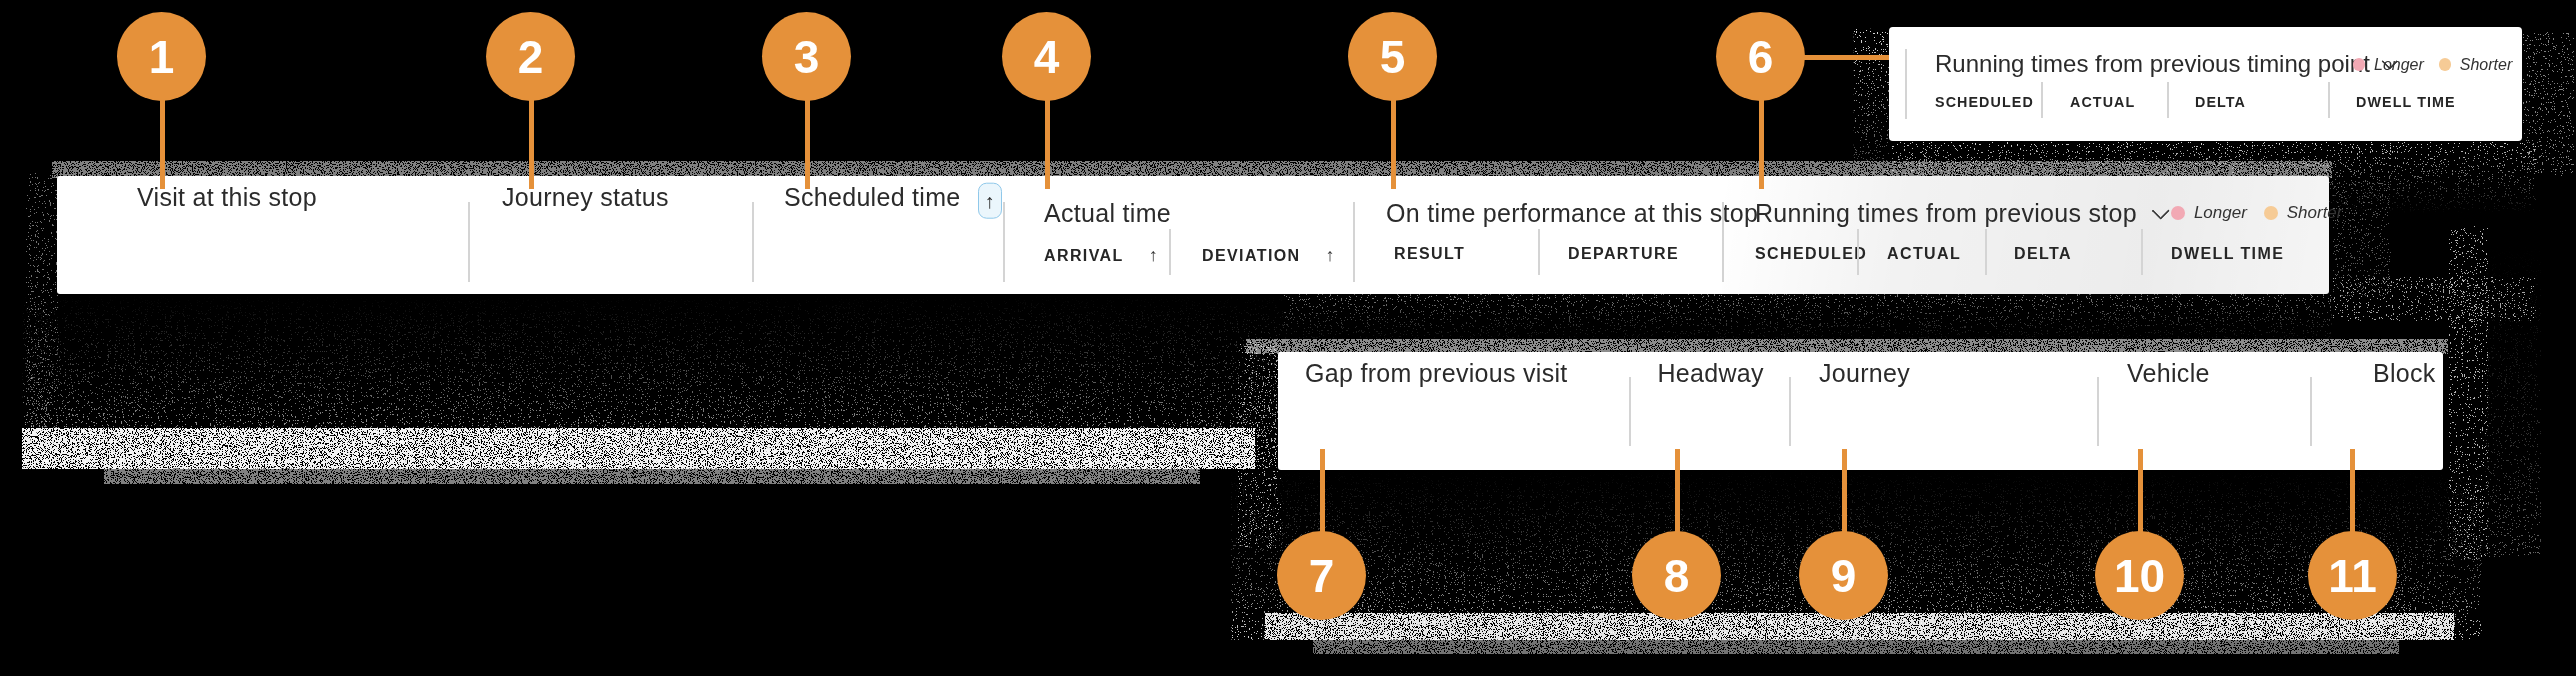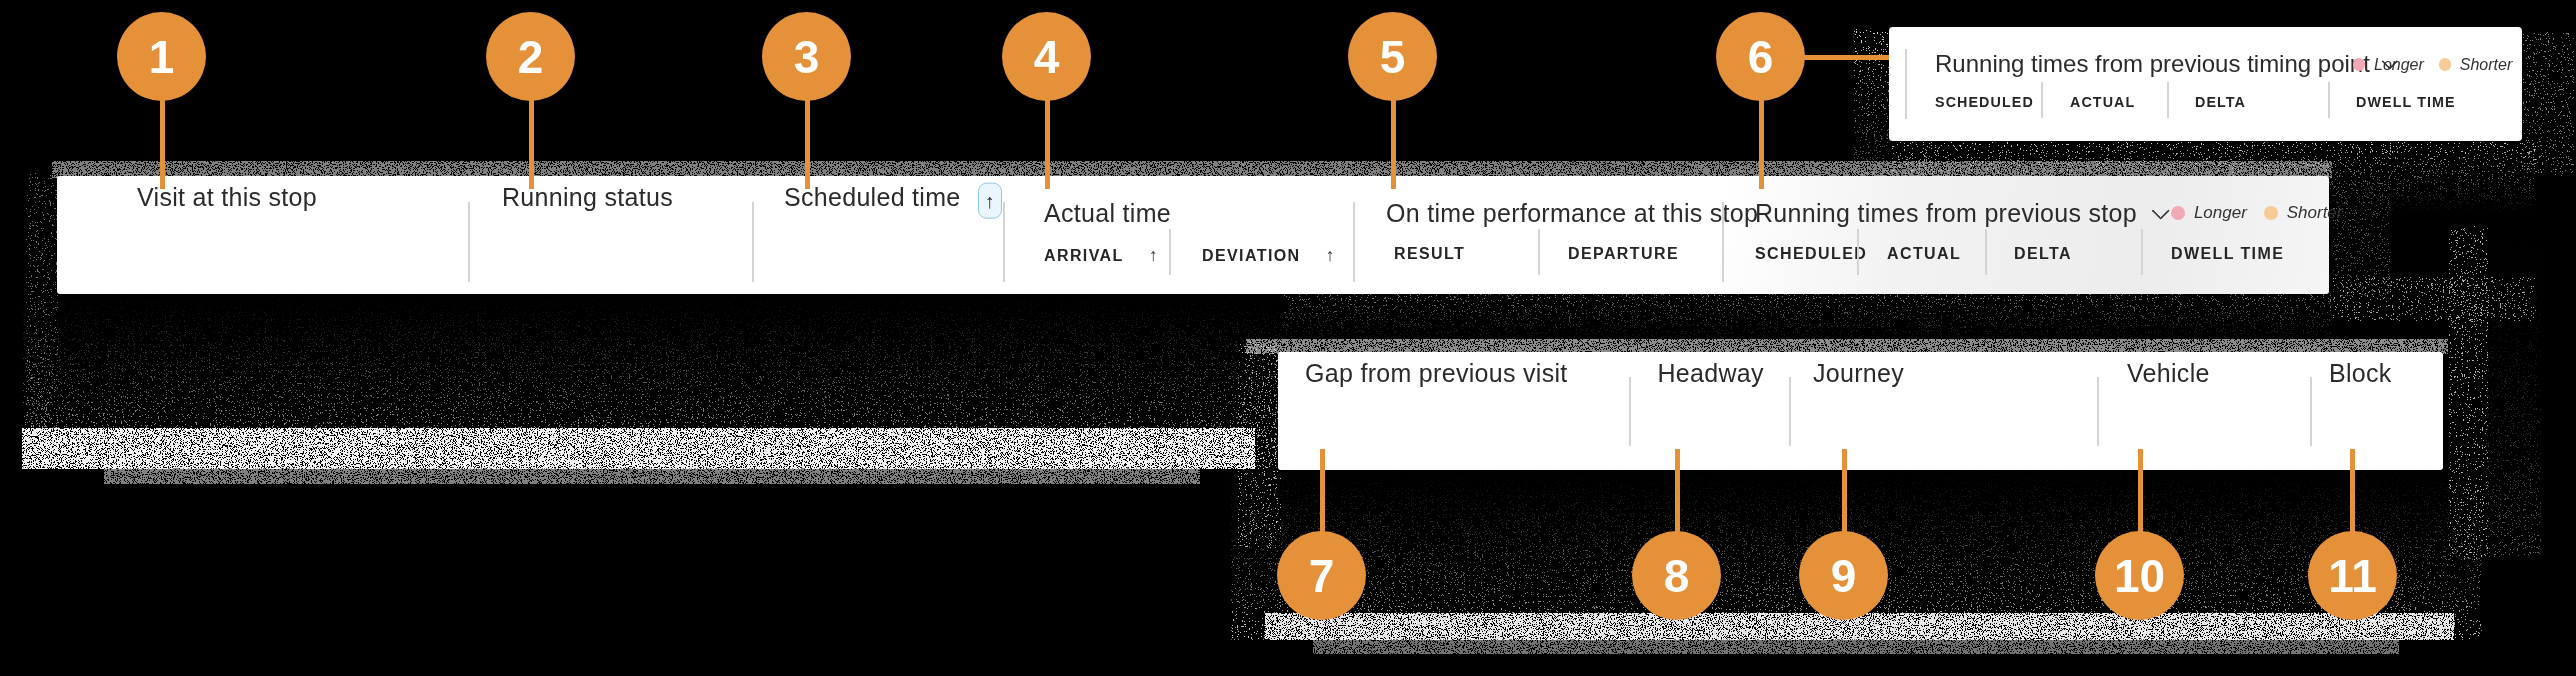--- a/index.html
+++ b/index.html
@@ -124,21 +124,21 @@
 
     <div class="section" style="left:0;width:411px;">
       <div class="vcenter" style="padding-left:80px;">
         <span class="col-label">Visit at this stop</span>
       </div>
     </div>
     <div class="divider sec" style="left:411px;"></div>
 
     <div class="section" style="left:411px;width:284px;">
       <div class="vcenter" style="padding-left:34px;">
-        <span class="col-label">Running status</span>
+        <span class="col-label">Journey status</span>
       </div>
     </div>
     <div class="divider sec" style="left:695px;"></div>
 
     <div class="section" style="left:695px;width:204px;">
       <div class="vcenter" style="padding-left:32px;">
         <span class="col-label">Scheduled time</span>
         <button class="sort-btn">
           <span>↑</span>
         </button>
@@ -216,33 +216,33 @@
       </div>
     </div>
     <div class="divider sec" style="left:351px;"></div>
     <div class="section" style="left:351px;width:160px;">
       <div class="vcenter" style="padding-left:28.5px;">
         <span class="col-label">Headway</span>
       </div>
     </div>
     <div class="divider sec" style="left:511px;"></div>
     <div class="section" style="left:511px;width:308px;">
-      <div class="vcenter" style="padding-left:24px;">
+      <div class="vcenter" style="padding-left:30px;">
         <span class="col-label">Journey</span>
       </div>
     </div>
     <div class="divider sec" style="left:819px;"></div>
     <div class="section" style="left:819px;width:212px;">
       <div class="vcenter" style="padding-left:30px;">
         <span class="col-label">Vehicle</span>
       </div>
     </div>
     <div class="divider sec" style="left:1032px;"></div>
     <div class="section" style="left:1032px;width:133px;">
-      <div class="vcenter" style="padding-left:19px;">
+      <div class="vcenter" style="padding-left:44px;margin-left:19px;">
         <span class="col-label">Block</span>
       </div>
     </div>
   </div>
 
   <div class="panel card">
     <div class="divider edge"></div>
     <div class="card-title">
       <span>Running times from previous timing point</span>
       <span class="chevron"></span>

